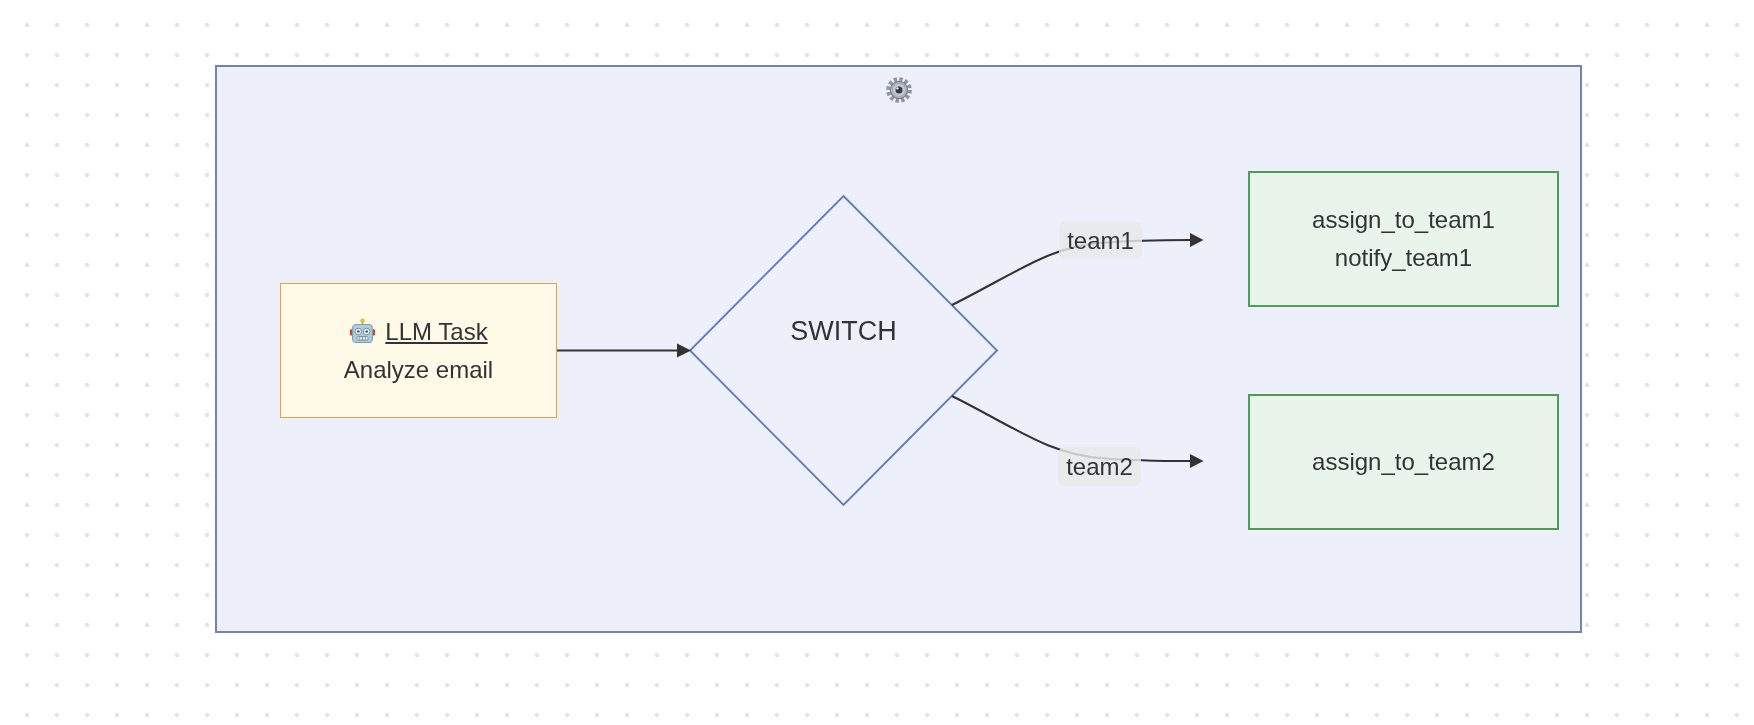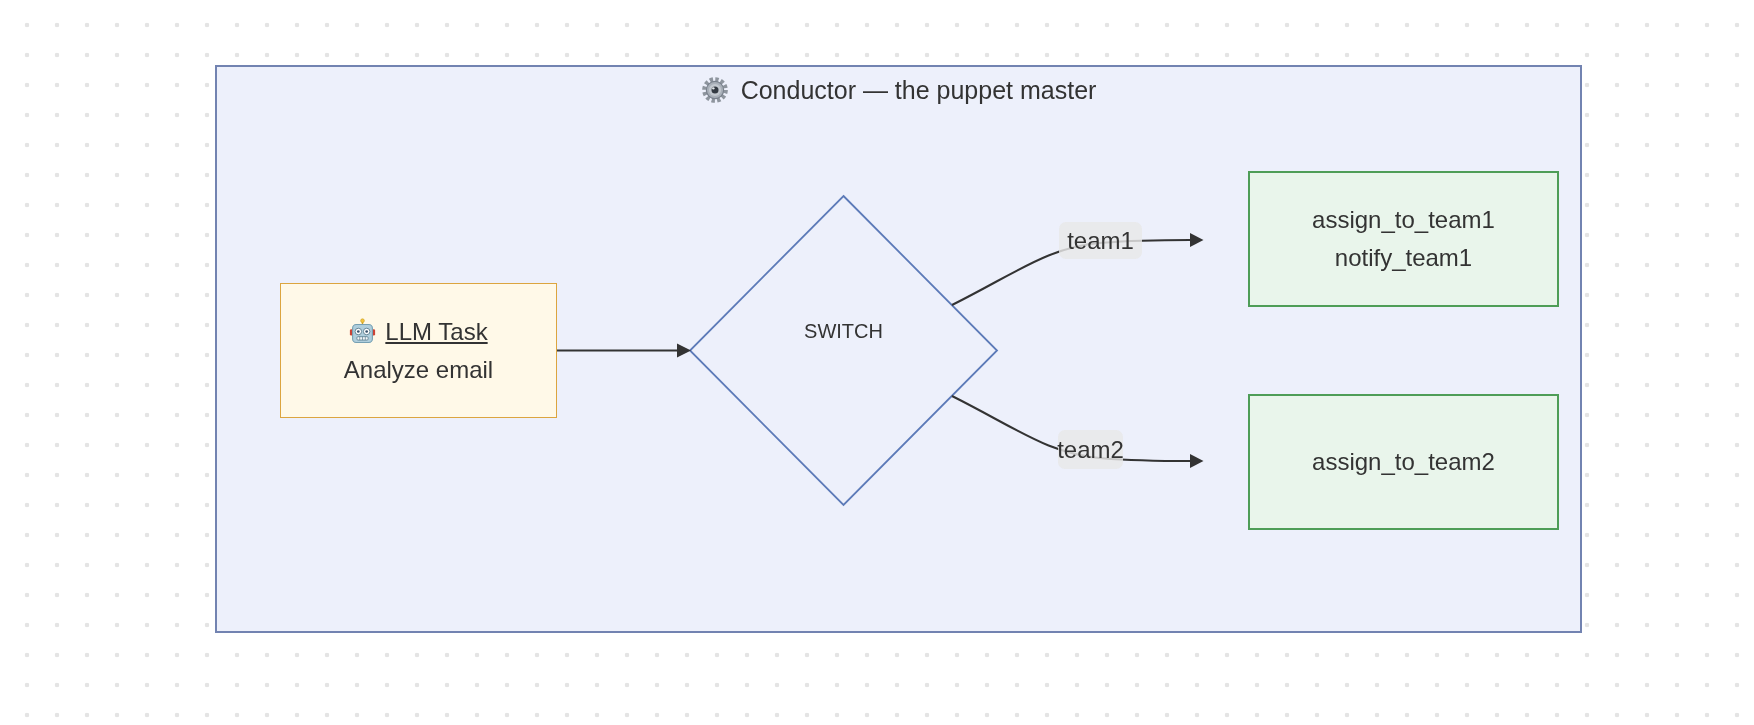--- a/index.html
+++ b/index.html
@@ -29,43 +29,42 @@
     position:absolute; display:flex; flex-direction:column;
     justify-content:center; align-items:center; text-align:center;
     font-size:24px; line-height:38px; color:#333;
   }
   .node-llm { left:280px; top:283px; width:277px; height:135px; background:#fff9e8; border:1.5px solid #dca53f; }
   .node-line-icon { display:flex; align-items:center; gap:9px;text-decoration:underline; }
   .node-team { left:1206px; width:311px; height:136px; background:#e9f5eb; border:2px solid #4e9d57;margin-left:42px; }
   .node-team1 { top:171px; }
   .node-team2 { top:394px; }
   .switch-text { position:absolute; left:743px; top:312px; width:201px; height:76px;
-    text-align:center; font-size:20px; line-height:38px; color:#333; }
+    text-align:center; font-size:27px; line-height:38px; color:#333; }
   .edge-label {
     position:absolute; display:flex; align-items:center; justify-content:center;
     background:rgba(232,232,232,0.82); font-size:24px; color:#333;border-radius:7px;
   }
   .edge-label-team1 { left:1059px; top:222px; width:83px; height:37px; }
-  .edge-label-team2 { left:1058px; top:430px; width:65px; height:39px; }
+  .edge-label-team2 { left:1058px; top:447px; width:83px; height:39px; }
 </style>
 </head>
 <body>
 
 <div class="cluster">
   <div class="cluster-title">
     <span class="icon">
       <svg viewBox="0 0 24 24" width="28" height="28">
         <circle cx="12" cy="12" r="9" fill="none" stroke="#8e959e" stroke-width="4" stroke-dasharray="2.8 1.91"></circle>
         <circle cx="12" cy="12" r="7.4" fill="#a9b0b9" stroke="#79818c" stroke-width="1"></circle>
         <circle cx="12" cy="12" r="5.2" fill="#c2c8cf"></circle>
         <circle cx="12" cy="12" r="3" fill="#333a42"></circle>
         <circle cx="10.6" cy="10.6" r="1" fill="#e7eaee"></circle>
       </svg>
     </span>
-    <span>Conductor — the puppet master</span>
   </div>
 </div>
 
 <svg class="overlay">
 
   <polygon points="843.5,196 997,350.5 843.5,505 690,350.5" fill="#edf0fb" stroke="#5c7ab8" stroke-width="1.8"></polygon>
 
   <path d="M557,350.5 L678,350.5" fill="none" stroke="#333333" stroke-width="2"></path>
   <polygon points="677,343.5 691,350.5 677,357.5" fill="#333333"></polygon>
 

